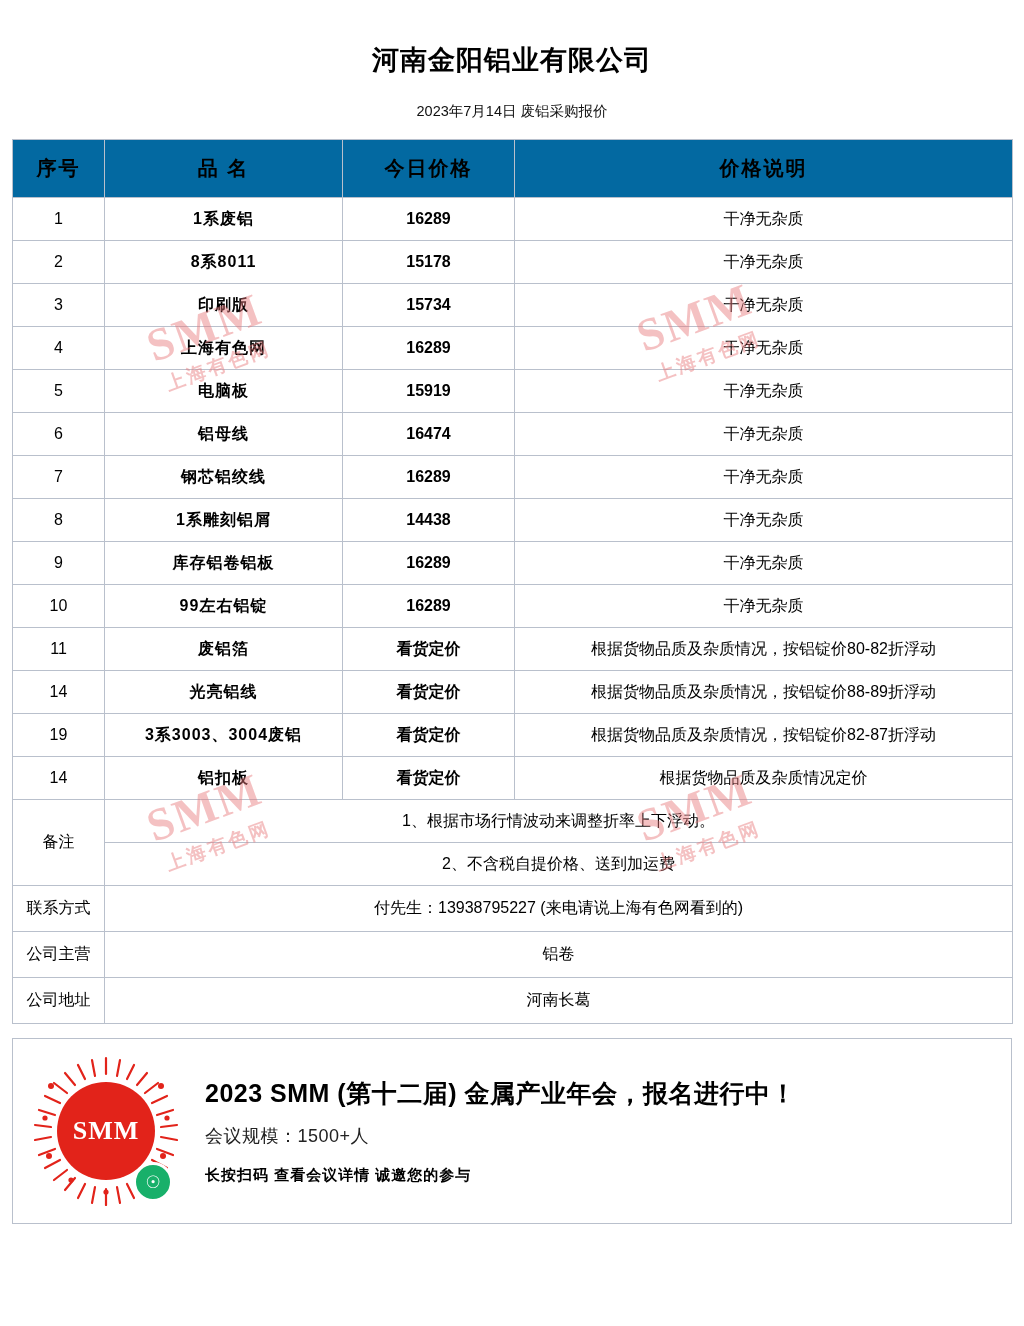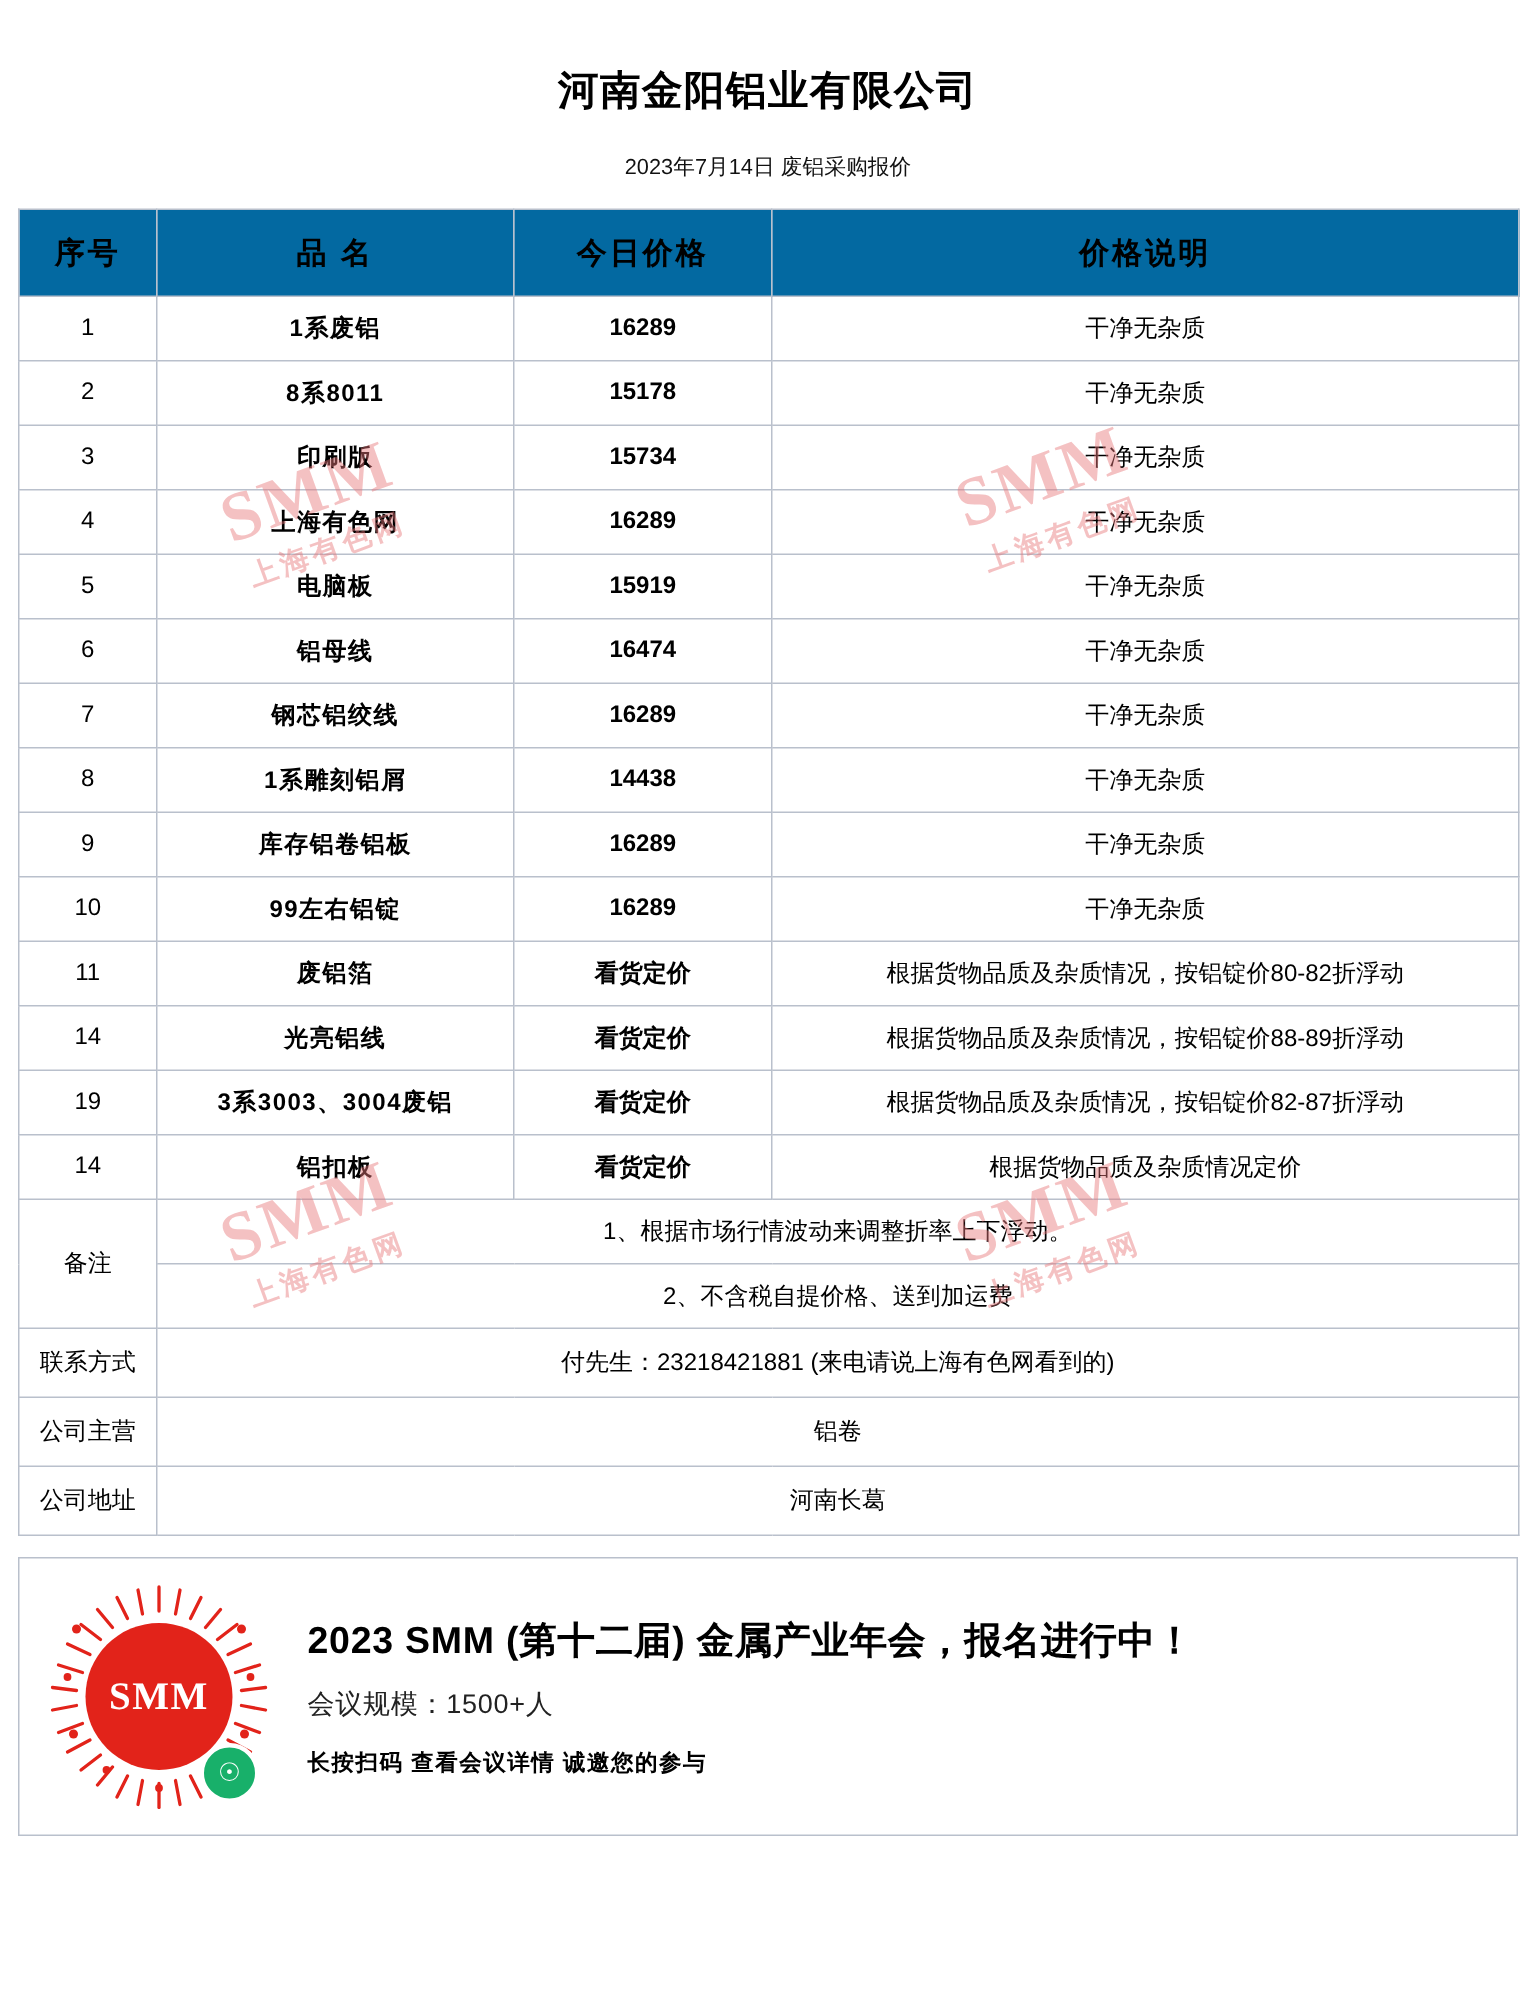--- a/index.html
+++ b/index.html
@@ -282,21 +282,21 @@
       <tr class="note-row">
         <td class="note-label" rowspan="2">备注</td>
         <td class="note-text" colspan="3">1、根据市场行情波动来调整折率上下浮动。</td>
       </tr>
       <tr class="note-row">
         <td class="note-text" colspan="3">2、不含税自提价格、送到加运费</td>
       </tr>
 
       <tr class="info-row">
         <td class="info-label">联系方式</td>
-        <td class="info-text" colspan="3">付先生：23218421881 (来电请说上海有色网看到的)</td>
+        <td class="info-text" colspan="3">付先生：13938795227 (来电请说上海有色网看到的)</td>
       </tr>
       <tr class="info-row">
         <td class="info-label">公司主营</td>
         <td class="info-text" colspan="3">铝卷</td>
       </tr>
       <tr class="info-row">
         <td class="info-label">公司地址</td>
         <td class="info-text" colspan="3">河南长葛</td>
       </tr>
     </tbody>

